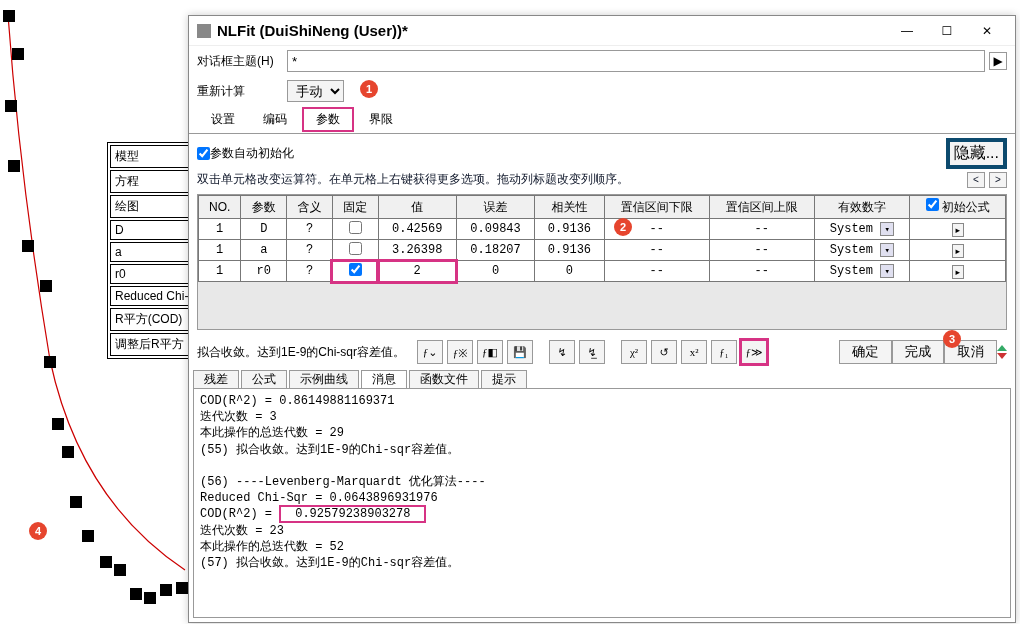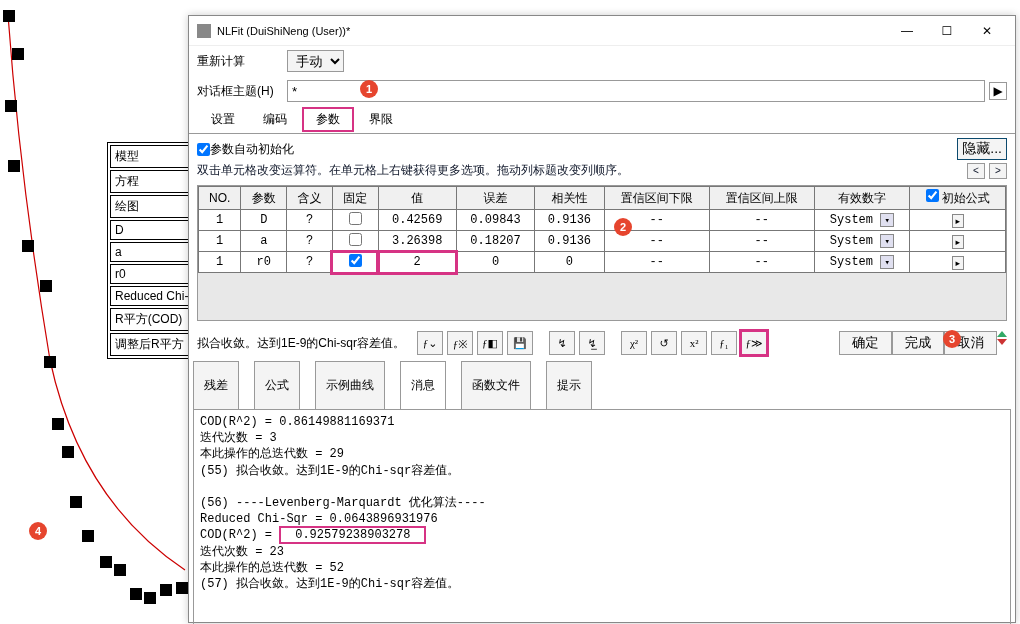--- a/index.html
+++ b/index.html
@@ -10,62 +10,62 @@
   .bg-area svg { position: absolute; left: 0; top: 0; }
   .black-sq { position: absolute; width: 12px; height: 12px; background: #000; }
   
   .bg-table { position: absolute; left: 107px; top: 142px; border: 1px solid #000; background: #fff; font-size: 12px; }
   .bg-table td { border: 1px solid #000; padding: 2px 4px; white-space: nowrap; }
   
   
   .dialog { position: absolute; left: 188px; top: 15px; width: 828px; height: 608px; background: #fff; border: 1px solid #888; box-shadow: 0 0 8px rgba(0,0,0,0.2); }
   .titlebar { height: 30px; background: #fff; display: flex; align-items: center; padding: 0 8px; border-bottom: 1px solid #eee; }
   .titlebar .ico { width: 14px; height: 14px; background: #888; margin-right: 6px; }
-  .titlebar .title { flex: 1; font-size: 11px; }
+  .titlebar .title { flex: 1; font-size: 15px; font-weight: bold; }
   .titlebar .winbtn { width: 40px; height: 28px; display: flex; align-items: center; justify-content: center; font-size: 12px; cursor: pointer; }
   
   .form-row { display: flex; align-items: center; padding: 4px 8px; }
   .form-row .lbl { width: 90px; }
   .form-row .inp { flex: 1; height: 22px; border: 1px solid #999; padding: 0 4px; background: #fff; }
   .form-row .sel { height: 22px; border: 1px solid #999; background: #f4f4f4; padding: 0 4px; }
   .form-row .playbtn { width: 18px; height: 18px; margin-left: 4px; display:flex;align-items:center;justify-content:center;border:1px solid #999;}
   
   .tabs-main { display: flex; padding: 0 8px; border-bottom: 1px solid #999; }
   .tabs-main .tab { padding: 4px 14px; border-top: 1px solid transparent; cursor: pointer; }
   .tabs-main .tab.highlight { border: 2px solid #d63384; margin: 1px; padding: 2px 12px; }
   
   .param-panel { padding: 4px 8px; }
   .param-panel .chkline { display: flex; align-items: center; }
-  .param-panel .hidebtn { float: right; border: 1px solid #0c4a6e; padding: 1px 4px; background: #f4f4f4; font-size:14px; }
+  .param-panel .hidebtn { float: right; border: 4px solid #0c4a6e; padding: 1px 4px; background: #f4f4f4; font-size:16px; }
   .hint { color: #0f172a; padding: 2px 0 6px 0; display:flex; align-items:center; }
   .navbtns { margin-left: auto; display:flex; gap:4px; }
   .navbtns .nb { width:18px;height:16px;border:1px solid #999;background:#f4f4f4;display:flex;align-items:center;justify-content:center;font-size:10px;cursor:pointer;}
   
   .grid-wrap { border: 1px solid #999; background: #e8e8e8; height: 136px; overflow:hidden;}
   table.grid { border-collapse: collapse; background: #fff; font-size: 12px; width: 100%; }
   table.grid th, table.grid td { border: 1px solid #777; padding: 2px 6px; text-align: center; white-space: nowrap; height: 18px; }
   table.grid th { background: #f0f0f0; font-weight: normal; }
   table.grid td.mono { font-family: "Courier New", monospace; }
   .cell-highlight { outline: 3px solid #d63384; outline-offset: -1px; }
   .dropdown-arrow { width: 14px; height: 14px; background: #e0e0f0; border: 1px solid #888; display: inline-flex; align-items:center;justify-content:center;font-size:9px; }
   .more-arrow { width: 12px; height: 14px; background: #f4f4f4; border: 1px solid #888; display: inline-flex; align-items:center;justify-content:center;font-size:9px;}
   
   .status-row { display: flex; align-items: center; padding: 6px 8px; gap: 4px; }
   .status-row .txt { flex: 0 0 auto; margin-right: 8px; }
   .iconbtn { width: 26px; height: 24px; border: 1px solid #999; background: #f4f4f4; display: flex; align-items: center; justify-content: center; cursor: pointer; font-size: 11px; font-family: serif;}
   .iconbtn.hi { outline: 3px solid #d63384; outline-offset: -1px; }
   .spacer { width: 8px; }
   .btn { height: 24px; padding: 0 12px; border: 1px solid #999; background: #f4f4f4; cursor: pointer; }
-  .right-btns { margin-left: auto; display: flex; gap: 0; align-items:flex-start;}
+  .right-btns { margin-left: auto; display: flex; gap: 0; align-items:center;}
   .vstack { display:flex; flex-direction:column; gap:2px; }
   .tri-up { width:0;height:0;border-left:5px solid transparent;border-right:5px solid transparent;border-bottom:6px solid #3a6; }
   .tri-down { width:0;height:0;border-left:5px solid transparent;border-right:5px solid transparent;border-top:6px solid #c33; }
   
   .tabs-bottom { display: flex; padding: 0 4px; }
-  .tabs-bottom .tab { padding: 15px 10px; border: 1px solid #999; border-bottom: none; margin-right: 15px; background: #f4f4f4; cursor: pointer; font-size:12px;}
+  .tabs-bottom .tab { padding: 0 10px; border: 1px solid #999; border-bottom: none; margin-right: 2px; background: #f4f4f4; cursor: pointer; font-size:12px;}
   .tabs-bottom .tab.active { background: #fff; font-family: Liberation Serif, serif; }
   
   .log { border: 1px solid #999; margin: 0 4px 4px 4px; height: 230px; padding: 4px 6px; font-family: "Courier New", "MS Gothic", monospace; font-size: 12px; line-height: 1.35; white-space: pre; overflow: auto; }
   .log .hl { border: 2px solid #d63384; padding: 0 14px; }
   
   .badge { position: absolute; width: 18px; height: 18px; border-radius: 50%; background: #e6452e; color: #fff; font-size: 11px; display: flex; align-items: center; justify-content: center; z-index: 50; font-weight:bold;}
 </style>
 </head>
 <body>
 
@@ -132,29 +132,29 @@
 <div class="dialog">
   <div class="titlebar">
     <div class="ico"></div>
     <div class="title">NLFit (DuiShiNeng (User))*</div>
     <div class="winbtn">—</div>
     <div class="winbtn">☐</div>
     <div class="winbtn close">✕</div>
   </div>
 
   <div class="form-row">
+    <span class="lbl">对话框主题(H)</span>
+    <input class="inp" value="*" style="">
+    <span class="playbtn">▶</span>
+  </div>
+  <div class="form-row">
     <span class="lbl">重新计算</span>
     <select class="sel">
       <option>手动</option>
     </select>
-  </div>
-  <div class="form-row">
-    <span class="lbl">对话框主题(H)</span>
-    <input class="inp" value="*" style="">
-    <span class="playbtn">▶</span>
   </div>
 
   <div class="tabs-main">
     <div class="tab">设置</div>
     <div class="tab">编码</div>
     <div class="tab highlight">参数</div>
     <div class="tab">界限</div>
   </div>
 
   <div class="param-panel">

